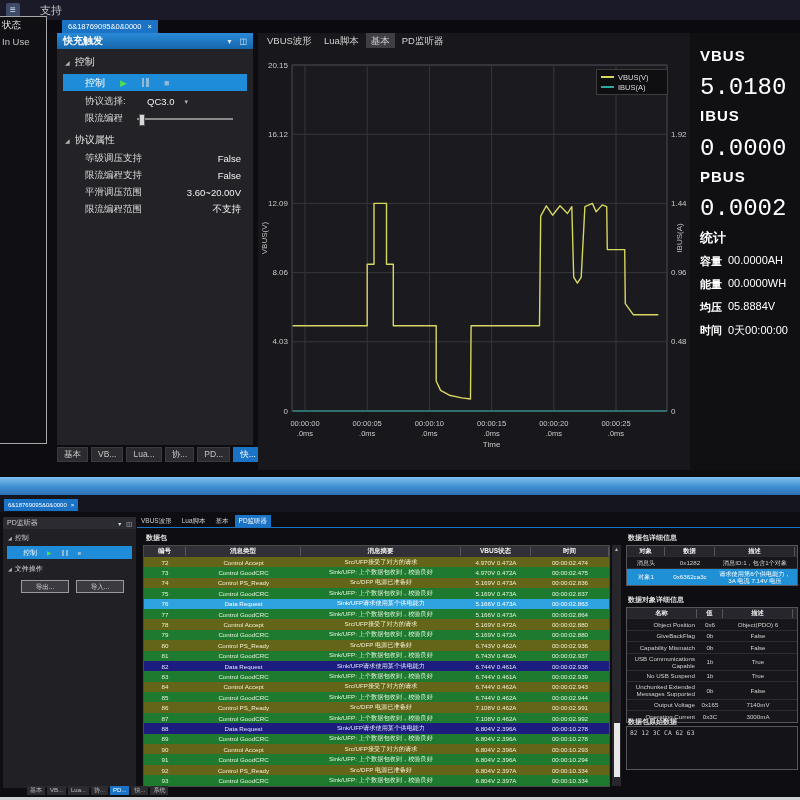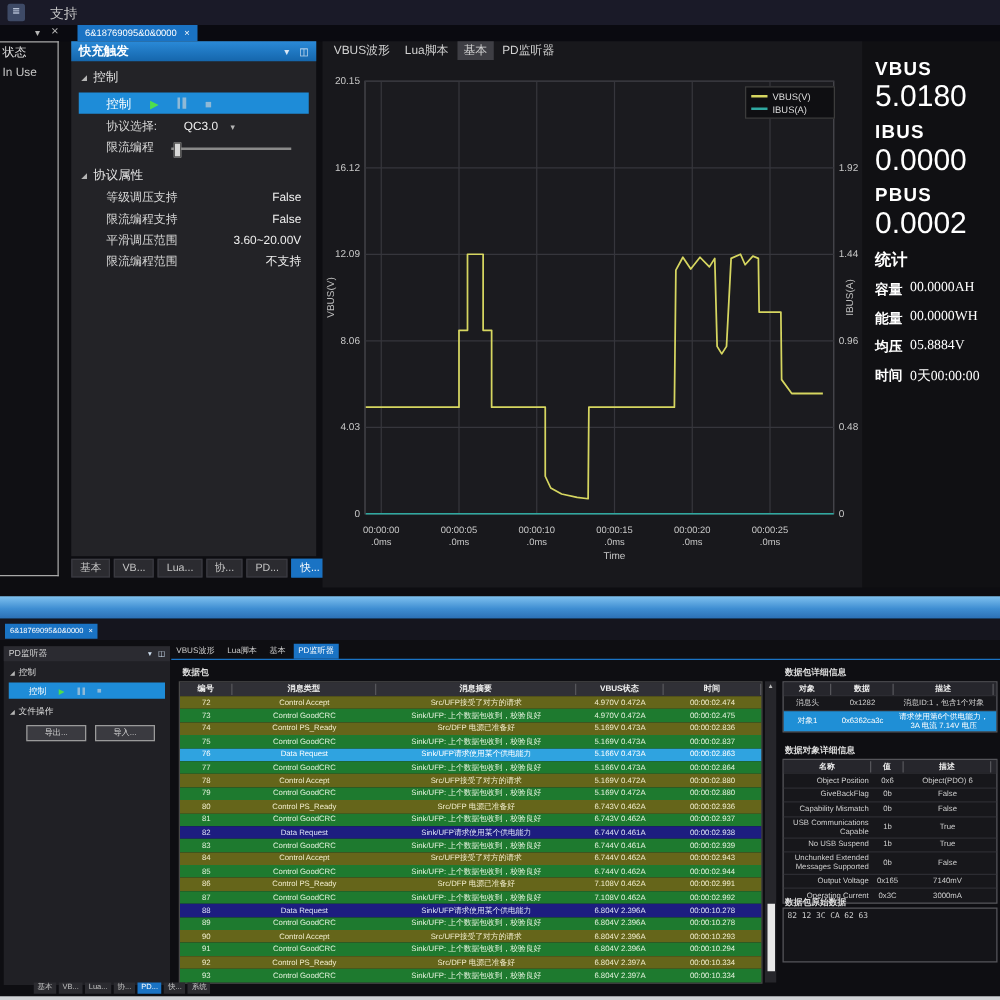--- a/index.html
+++ b/index.html
@@ -9,21 +9,21 @@
   #topwin{position:absolute;left:0;top:0;width:800px;height:477px;background:#0d0d11;overflow:hidden}
   #menubar{position:absolute;left:0;top:0;width:800px;height:20px;background:#1a1a28}
   #menu-icon{position:absolute;left:6px;top:3px;width:14px;height:14px;background:#3e4a66;color:#d7e1f2;
              font-size:10px;line-height:14px;text-align:center;border-radius:2px}
   #menu-support{position:absolute;left:34px;top:2px;font-size:11px;color:#c5c5c5;padding:1px 6px}
   #docrow{position:absolute;left:0;top:20px;width:800px;height:13px;background:#0a0a10}
   #side-collapse{position:absolute;left:28px;top:2px;font-size:8px;color:#b5b5b5}
   #side-close{position:absolute;left:41px;top:0;font-size:10px;color:#b5b5b5}
   #doctab{position:absolute;left:62px;top:0;height:13px;background:#1a73c4;color:#fff;font-size:7.5px;
           line-height:13px;padding:0 6px;display:flex;gap:6px}
-  #sidebox{position:absolute;left:-1px;top:33px;width:48px;height:428px;background:#101014;
+  #sidebox{position:absolute;left:-1px;top:16px;width:48px;height:428px;background:#101014;
            border:1px solid #a8a8a8;border-left:none;box-sizing:border-box}
   #side-status{padding:2px 3px;font-size:9.5px;color:#e2e2e2}
   #side-inuse{padding:2px 3px;font-size:9.5px;color:#c6c6c6}
   
   #trigger-panel{position:absolute;left:57px;top:33px;width:196px;height:412px;background:#232327}
   .phead{height:16px;background:linear-gradient(#2a8ad8,#1566ac);display:flex;align-items:center;
          padding:0 6px;color:#fff}
   .phead .pt{font-size:10px;font-weight:bold}
   .ph-ic{margin-left:auto;font-size:8px;color:#d9e7f5}
   .ph-ic2{margin-left:8px;font-size:8px;color:#d9e7f5}
@@ -54,26 +54,26 @@
   .ctab.hl{background:#3e3e44}
   #chart-svg{position:absolute;left:0;top:0}
   #legend{position:absolute;left:338px;top:36px;width:62px;background:#0f0f12;border:1px solid #3c3c3c;
           padding:2px 4px;z-index:2}
   .lg-row{display:flex;align-items:center;gap:4px;font-size:7.5px;color:#ddd;height:10px;white-space:nowrap}
   .lg-dash{flex:none;width:13px;height:2px}
   
   #stats{position:absolute;left:690px;top:33px;width:110px;height:437px;background:#101013;
          padding:14px 0 0 10px;box-sizing:border-box;overflow:hidden}
   .sv-label{font-size:15px;font-weight:bold;color:#fff;letter-spacing:1px;line-height:1.15}
-  .sv-value{font-family:Liberation Sans, sans-serif;font-size:24px;color:#fff;white-space:nowrap;
-            margin:1px 0 7px;line-height:1.05}
+  .sv-value{font-family:Liberation Mono, monospace;font-size:24px;color:#fff;white-space:nowrap;
+            margin:11px 0 7px;line-height:1.05}
   .sum-title{font-size:13px;font-weight:bold;color:#fff;margin:8px 0 7px}
   .sum-row{display:flex;gap:6px;font-size:11px;color:#fff;margin-bottom:8px;white-space:nowrap}
   .sum-row .sl{font-weight:bold}
-  .sum-row .sv{font-family:Liberation Serif, serif}
+  .sum-row .sv{font-family:Liberation Sans, sans-serif}
   
   #blueband{position:absolute;left:0;top:477px;width:800px;height:18px;
             background:linear-gradient(180deg,#7fc1ef 0%,#3f8ed2 55%,#2b6fb4 100%)}
   
   #botwin{position:absolute;left:0;top:495px;width:800px;height:302px;background:#0e0e12;overflow:hidden;font-size:7px}
   #bot-titlebar{position:absolute;left:0;top:0;width:800px;height:17px;background:#15151e}
   #doctab2{position:absolute;left:4px;top:4px;height:12px;background:#1a73c4;color:#fff;font-size:6px;
            line-height:12px;padding:0 4px;display:flex;gap:4px}
   #bot-left{position:absolute;left:3px;top:22px;width:133px;height:271px;background:#202025}
   #bl-head{height:12px;background:#2b2b31;color:#cfcfcf;font-size:7px;display:flex;align-items:center;padding:0 4px}

